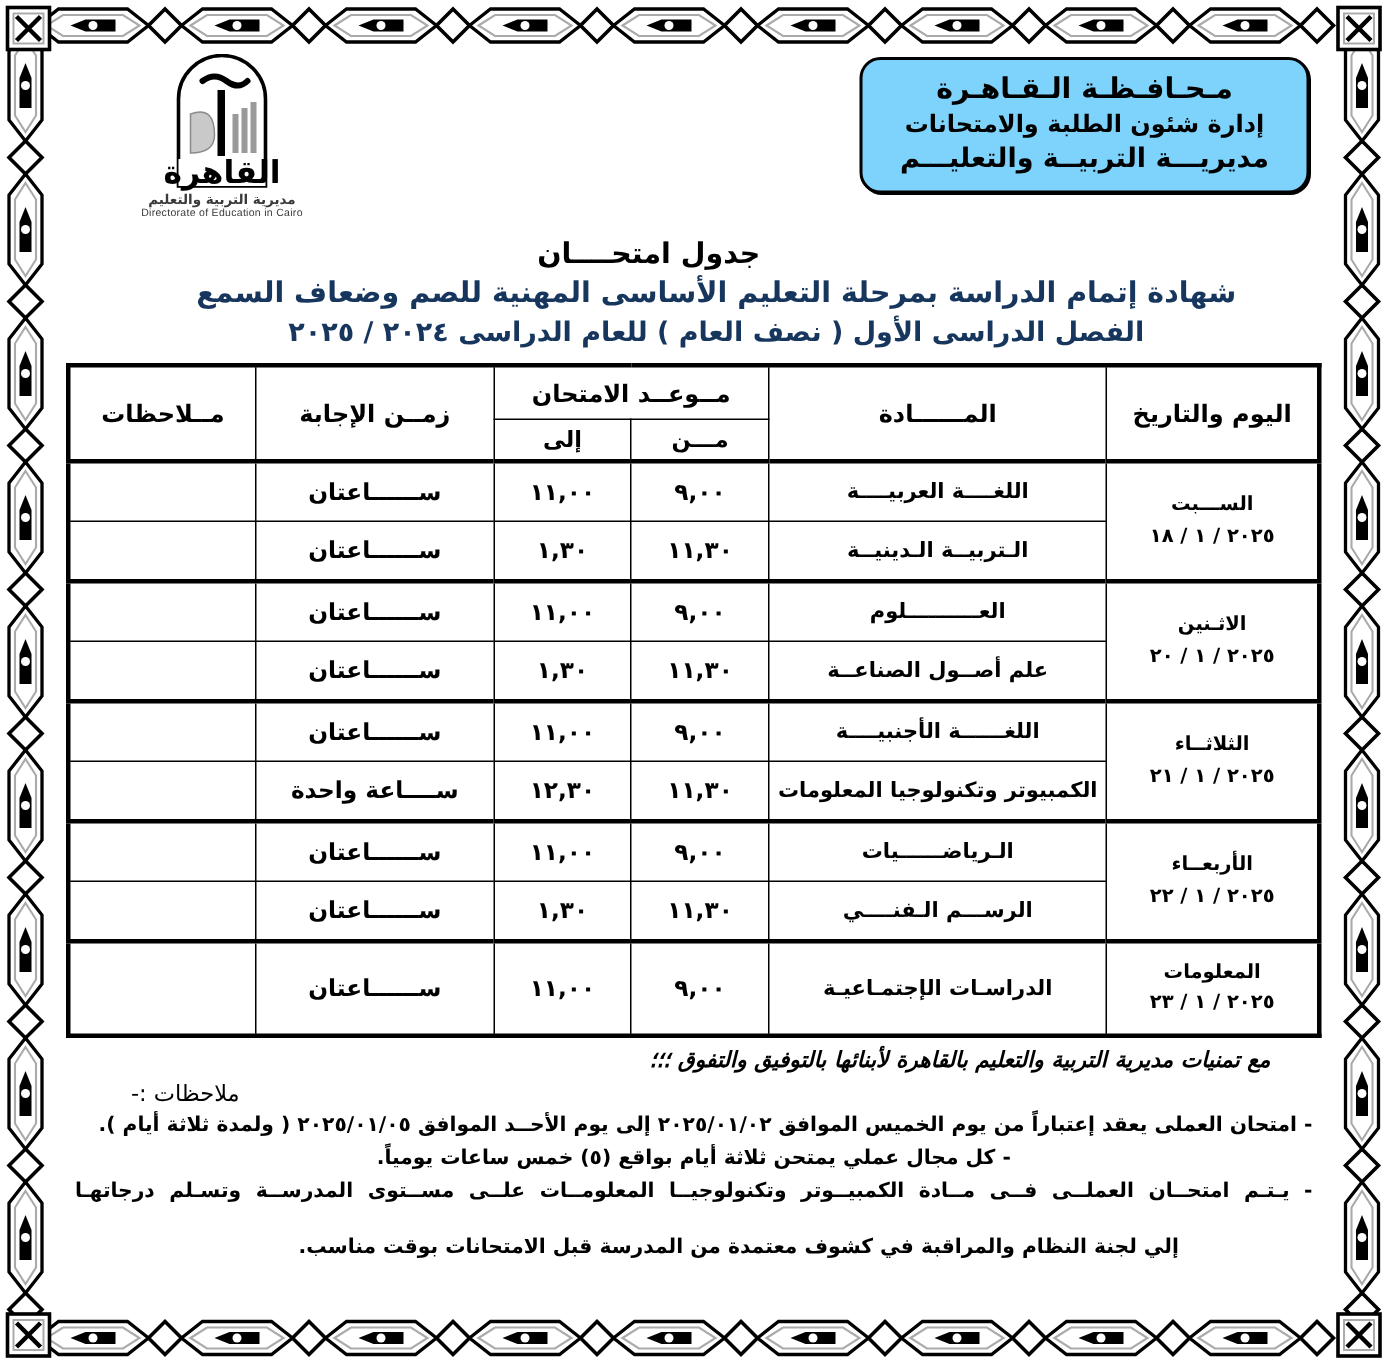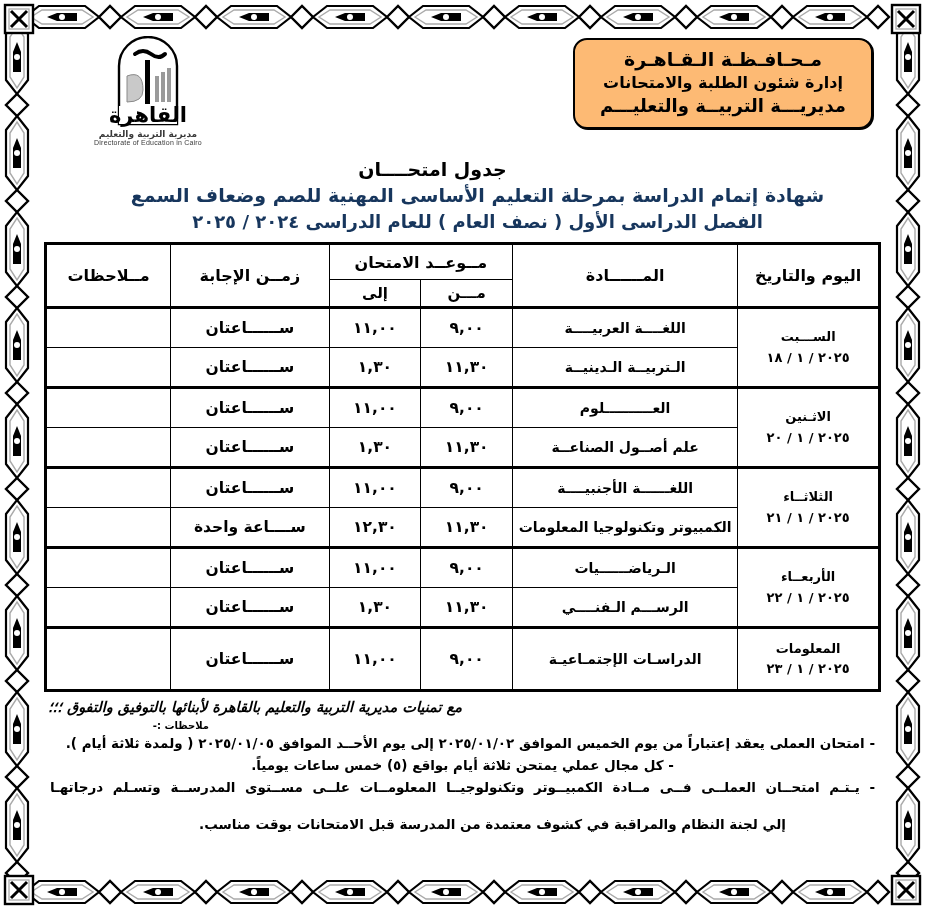--- a/index.html
+++ b/index.html
@@ -39,21 +39,21 @@
   .header-zone{
     position:relative;
     height:130px;
   }
   .gov-box{
     position:absolute;
     top:4px;right:14px;
     width:300px;
     border:2px solid #000;
     border-radius:14px;
-    background:#fdba74;
+    background:#7dd3fc;
     box-shadow:1px 1px 0 #000;
     padding:6px 10px 8px 10px;
     box-sizing:border-box;
     text-align:center;
   }
   .gov-line{
     font-weight:bold;
     color:#000;
     letter-spacing:0.5px;
     line-height:1.38;
@@ -144,31 +144,31 @@
   td.day-cell .ddate{display:block;}
   tr.group-start td{border-top:3px solid #000;}
   td.subj{font-size:14px;letter-spacing:0.5px;}
   td.tm{font-size:15.5px;letter-spacing:1px;}
   td.dur{font-size:15.5px;letter-spacing:0.5px;}
   td.note-cell{border-right:1px solid #000;}
   tr.tall td{height:56px;}
 
   
   .wishes{
-    text-align:left;
+    text-align:right;
     font-size:14.5px;
     font-weight:bold;
     font-style:italic;
     color:#000;
     margin:7px 40px 0 10px;
   }
   .notes-head{
-    text-align:right;
-    font-size:10px;
-    font-weight:bold;
+    text-align:center;
+    font-size:15px;
+    font-weight:normal;
     margin:5px 18px 2px 0;
     direction:rtl;
     padding-right:660px;
   }
   .notes{
     margin:0 12px 0 12px;
     direction:rtl;
   }
   .note-item{
     font-size:13.5px;

